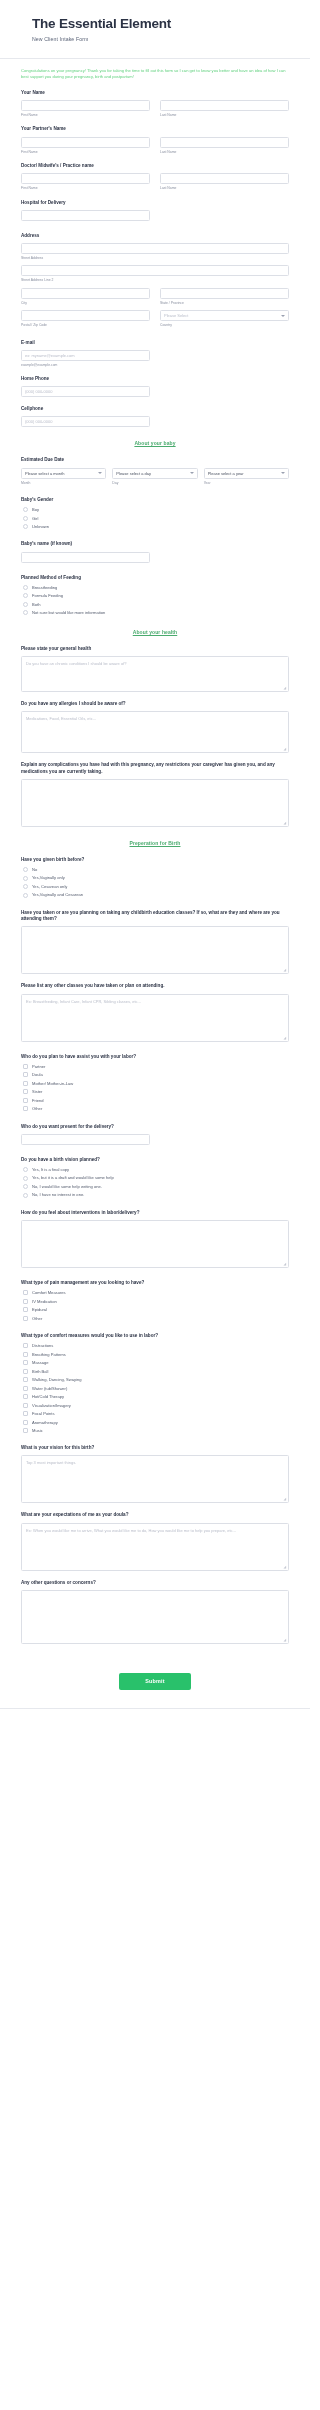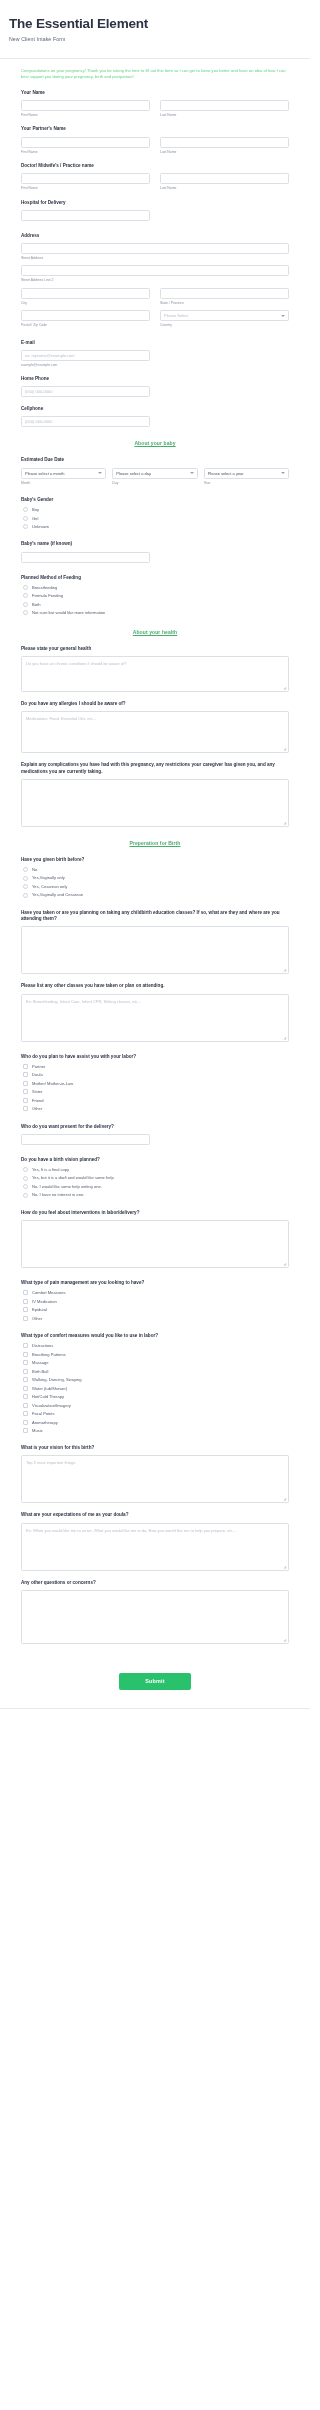--- a/index.html
+++ b/index.html
@@ -6,21 +6,21 @@
   html, body { margin:0; padding:0; }
   body {
     width:310px;
     background:#fff;
     font-family:"Liberation Sans", sans-serif;
     color:#2c3345;
     -webkit-font-smoothing:antialiased;
   }
   .form { width:310px; padding:0 0 0 0; background:#fff; }
 
-  .header { padding:16px 21px 10px 9px; }
+  .header { padding:16px 21px 10px 9px;margin-left:23px; }
   .form-title {
     font-size:13.5px;
     font-weight:bold;
     letter-spacing:-0.2px;
     color:#2c3345;
     margin:0 0 4px 0;
     line-height:1.15;
   }
   .form-subtitle {
     font-size:5.2px;

